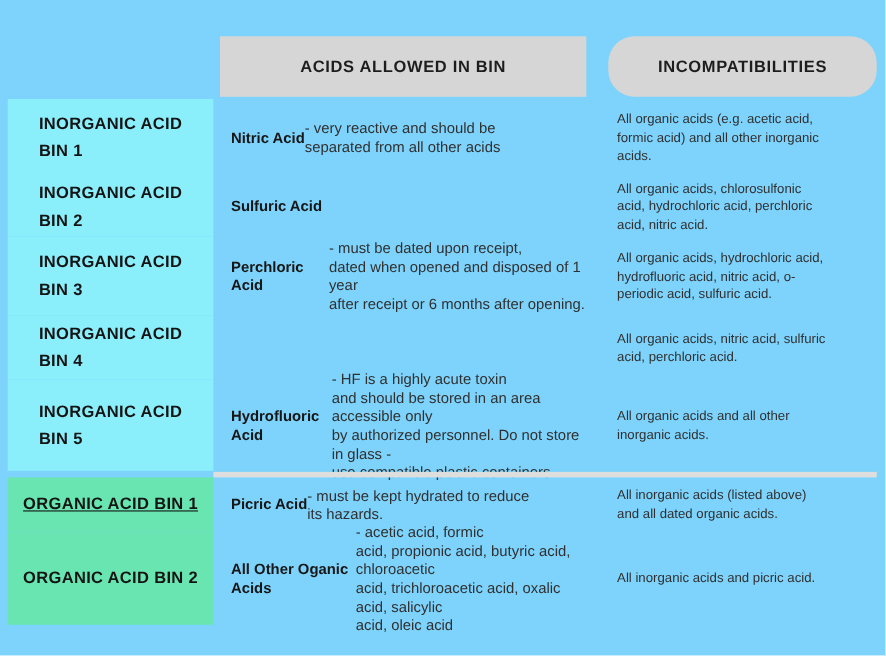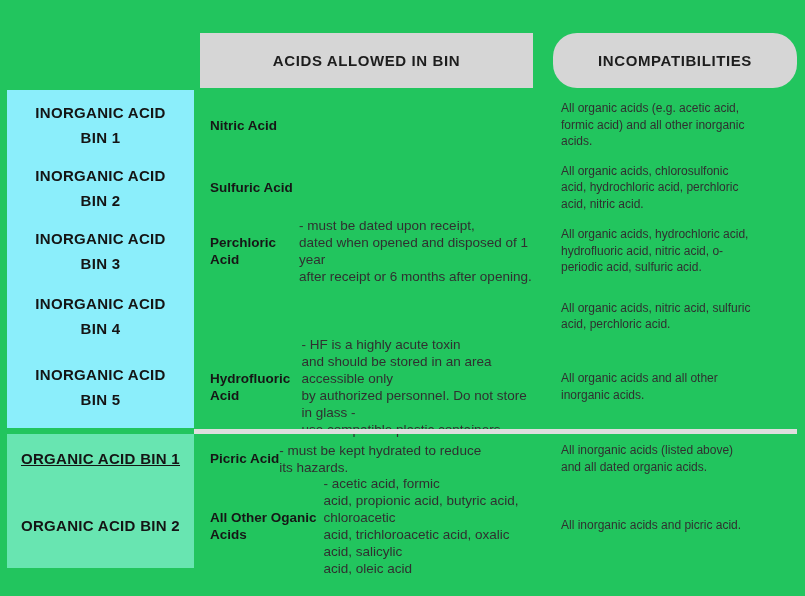--- a/index.html
+++ b/index.html
@@ -1,20 +1,20 @@
 <!DOCTYPE html>
 <html><head>
 <meta charset="utf-8">
 <style>
   html, body { margin: 0; padding: 0; background: #ffffff; }
   .sheet {
     position: relative;
     width: 805px;
     height: 596px;
-    background: #22c55e;
+    background: #7dd3fc;
     font-family: "Liberation Sans", sans-serif;
     color: #1e1e1e;
     overflow: hidden;
   }
   .grid {
     position: absolute;
     left: 7px;
     top: 33px;
     display: grid;
     grid-template-columns: 187px 6px 333px 20px 244px;
@@ -29,21 +29,21 @@
     letter-spacing: 0.6px;
     color: #1d1d1d;
   }
   .hdr-acids  { grid-column: 3; grid-row: 1; }
   .hdr-incomp { grid-column: 5; grid-row: 1; }
   .bin {
     grid-column: 1;
     display: flex;
     align-items: center;
     justify-content: center;
-    text-align: center;
+    text-align: left;
     font-weight: 700;
     font-size: 15px;
     letter-spacing: 0.3px;
     line-height: 25px;
     white-space: pre-line;
     color: #141414;
   }
   .mid {
     grid-column: 3;
     display: flex;
@@ -78,21 +78,22 @@
 <body>
 
 <div class="sheet">
   <div class="grid">
 
     <div class="hdr hdr-acids" style="background: rgb(214, 214, 214);">ACIDS ALLOWED IN BIN</div>
     <div class="hdr hdr-incomp" style="background: rgb(214, 214, 214); border-radius: 24px;">INCOMPATIBILITIES</div>
 
     <div class="bin r3 bg-inorg" style="background: rgb(139, 238, 251);">INORGANIC ACID
 BIN 1</div>
-    <div class="mid r3"><span class="lead">Nitric Acid</span></div>
+    <div class="mid r3"><span class="lead">Nitric Acid</span><span> - very reactive and should be
+separated from all other acids</span></div>
     <div class="right r3">All organic acids (e.g. acetic acid,
 formic acid) and all other inorganic
 acids.</div>
 
     <div class="bin r4 bg-inorg" style="background: rgb(139, 238, 251);">INORGANIC ACID
 BIN 2</div>
     <div class="mid r4"><span class="lead">Sulfuric Acid</span><span></span></div>
     <div class="right r4">All organic acids, chlorosulfonic
 acid, hydrochloric acid, perchloric
 acid, nitric acid.</div>

